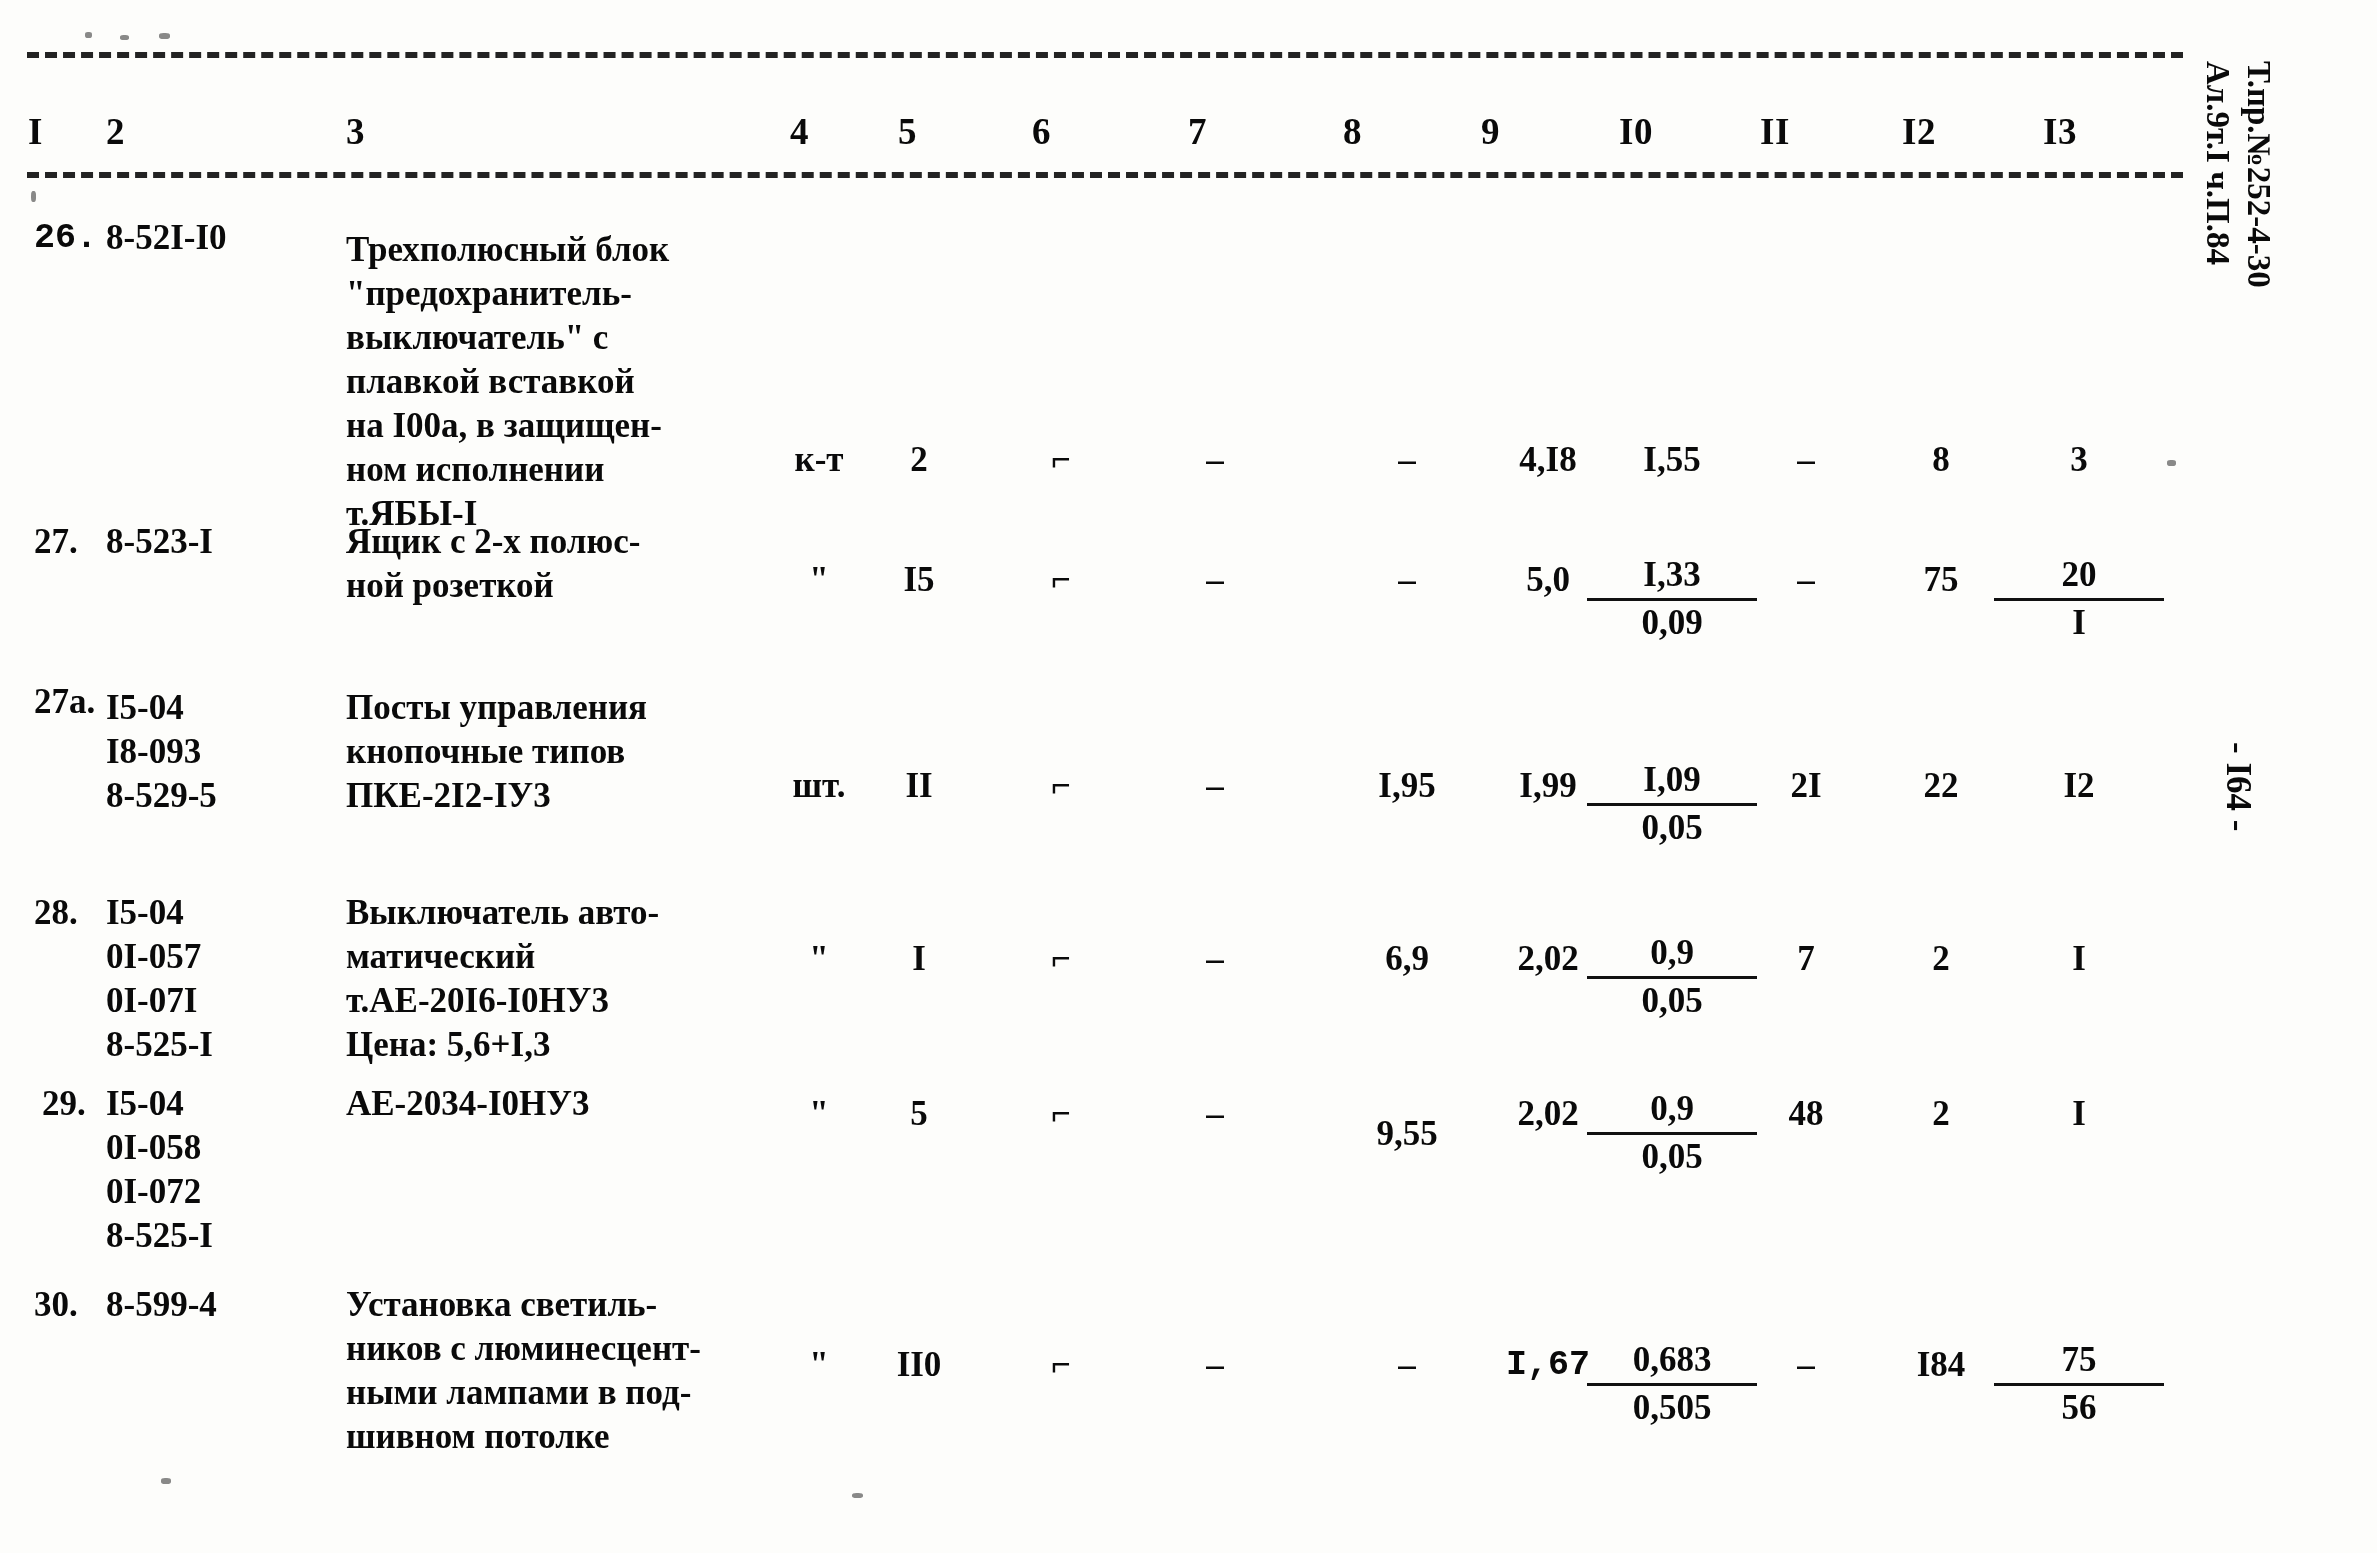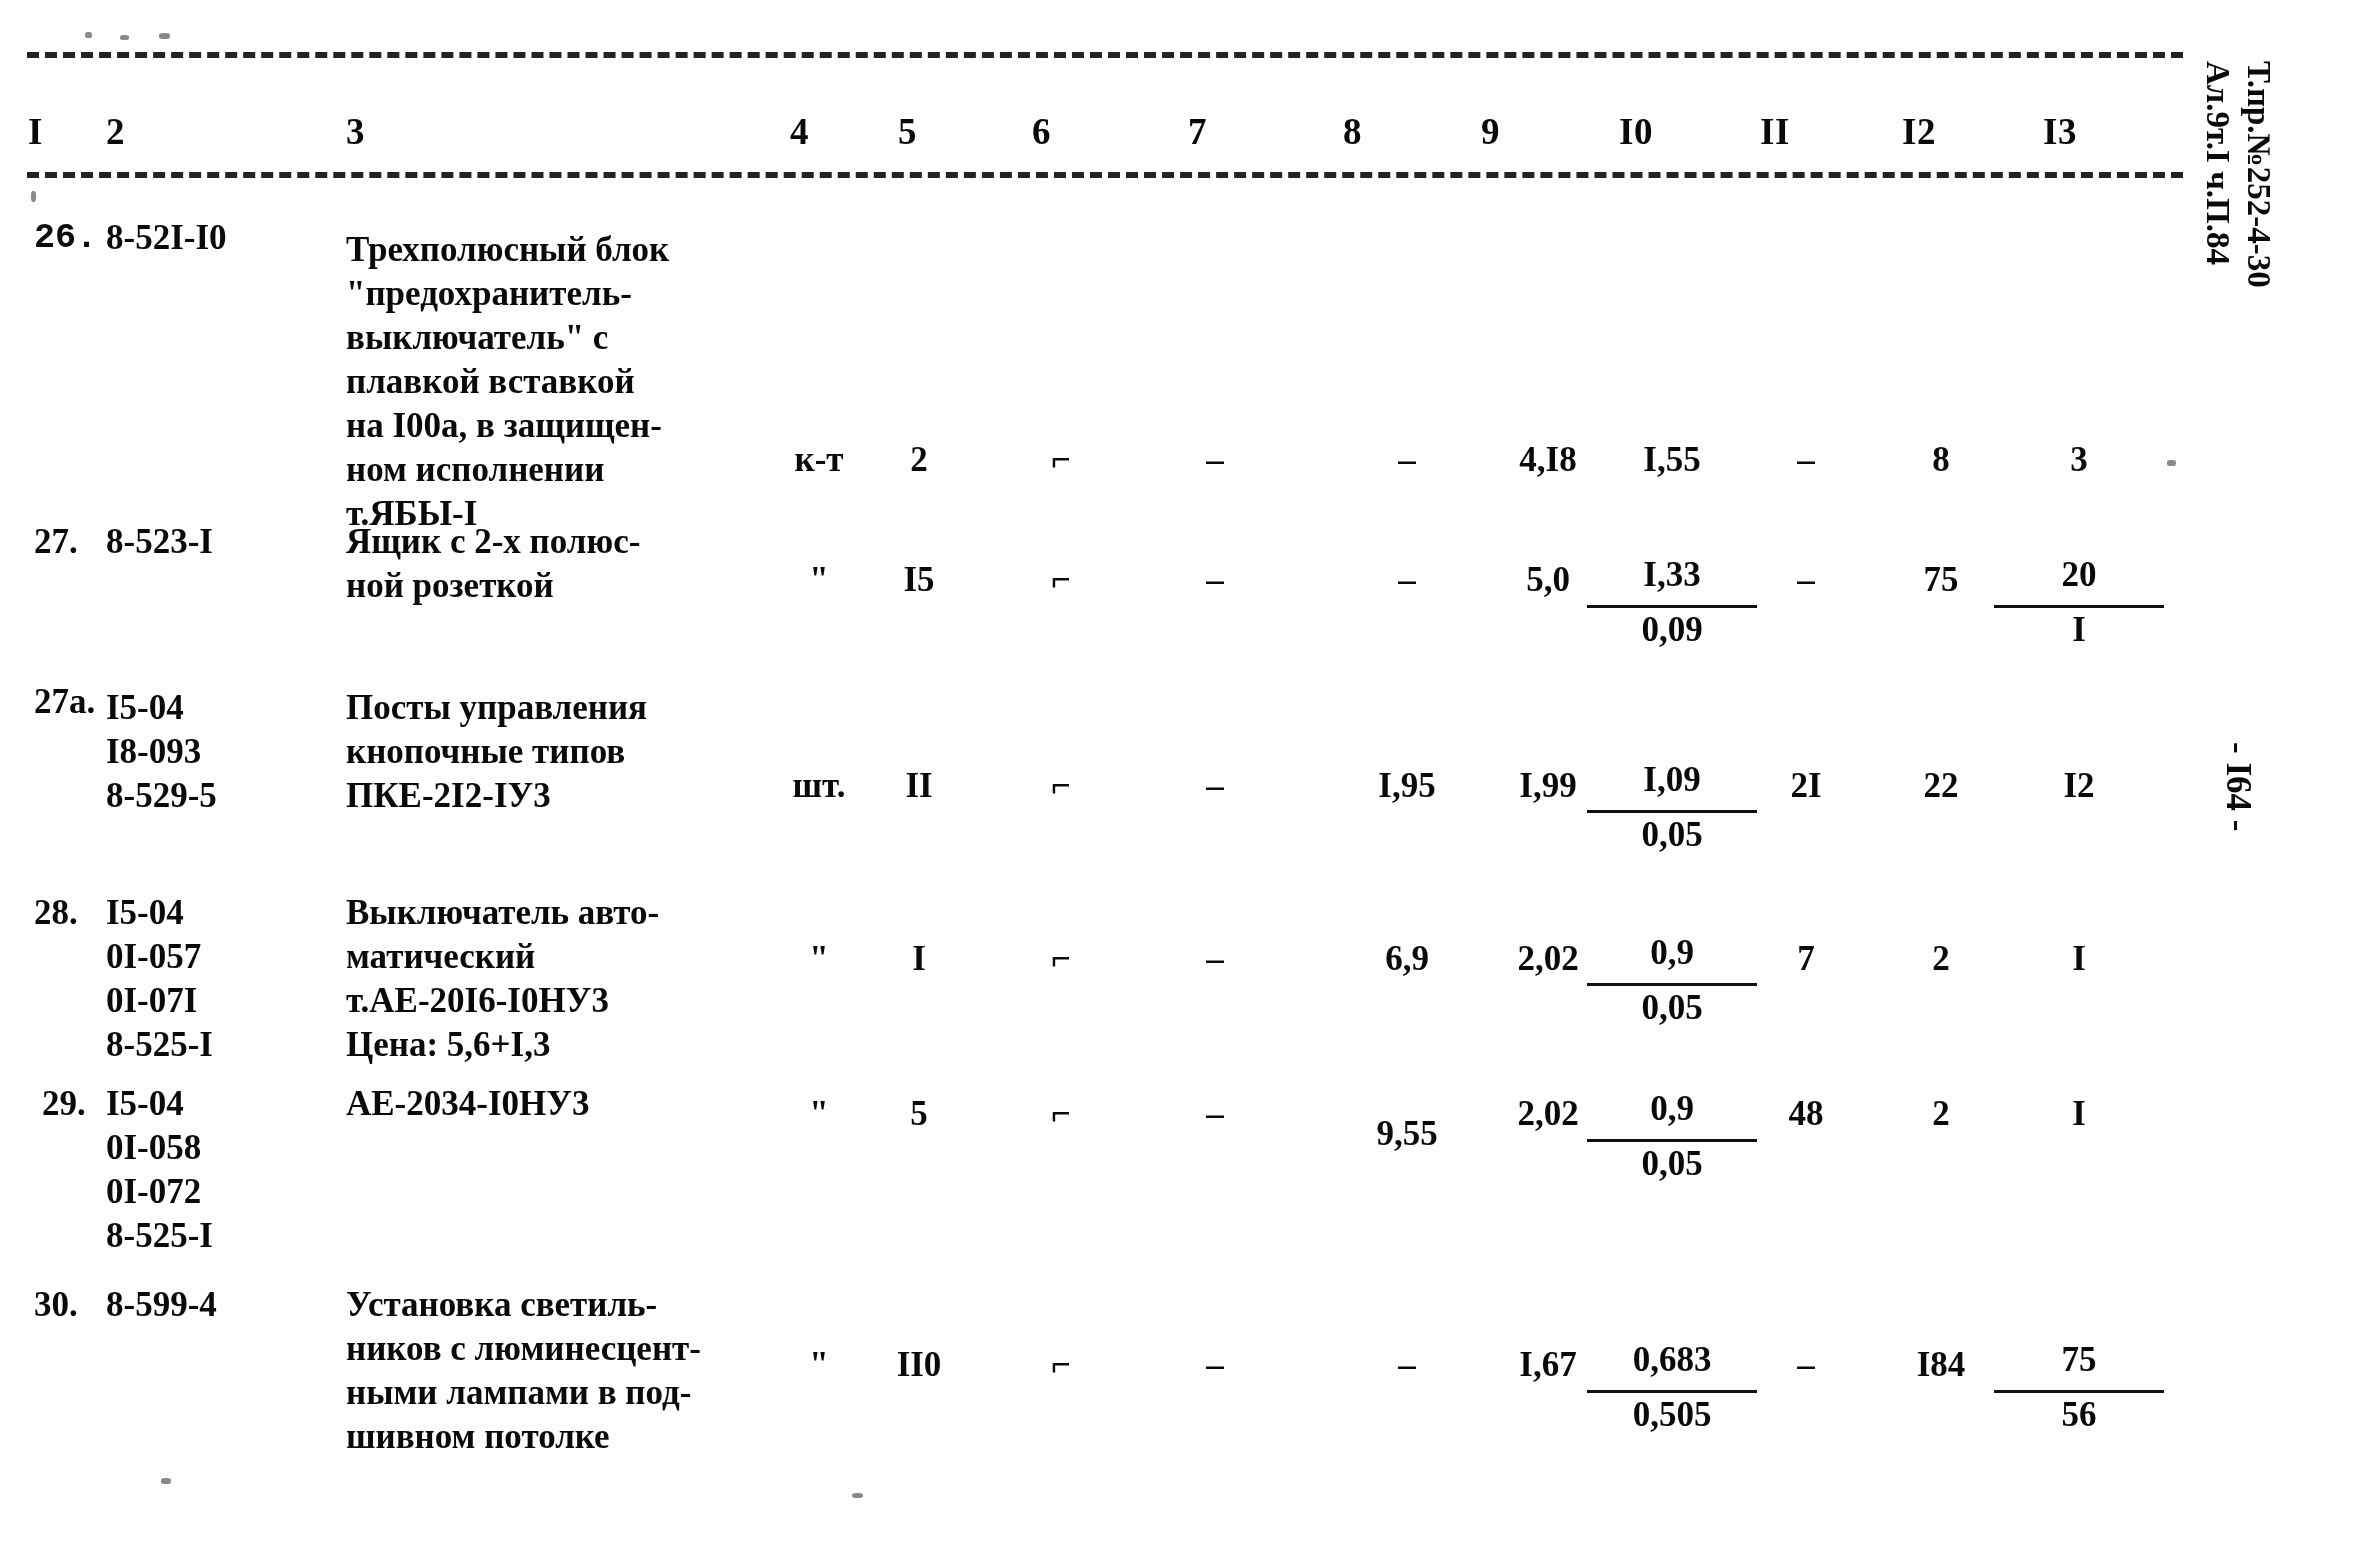--- a/index.html
+++ b/index.html
@@ -67,21 +67,21 @@
     position: absolute;
     font-size: 35px;
     line-height: 42px;
     font-weight: 700;
     text-align: center;
     font-family: "Liberation Serif", serif;
   }
   .frac .numer {
     display: block;
     border-bottom: 3.5px solid #111;
-    padding-bottom: 9px;
+    padding-bottom: 2px;
   }
   .frac .denom {
     display: block;
     padding-top: 1.4px;
   }
 
   
   .margin-note {
     position: absolute;
     font-size: 33px;
@@ -228,21 +228,21 @@
       </div>
       <div class="row" style="top: 0px;">
         <div class="cell" style="left: 34px; top: 1283px;">30.</div>
         <div class="cell codes" style="left: 106px; top: 1283px;"><span class="code-line">8-599-4</span></div>
         <div class="cell desc" style="left: 346px; top: 1283px;"><span class="desc-line">Установка светиль-</span><span class="desc-line">ников с люминесцент-</span><span class="desc-line">ными лампами в под-</span><span class="desc-line">шивном потолке</span></div>
         <div class="cell ctr" style="left: 734px; width: 170px; top: 1343px;">"</div>
         <div class="cell ctr" style="left: 834px; width: 170px; top: 1343px;">II0</div>
         <div class="cell ctr" style="left: 976px; width: 170px; top: 1343px;">⌐</div>
         <div class="cell ctr" style="left: 1130px; width: 170px; top: 1343px;">–</div>
         <div class="cell ctr" style="left: 1322px; width: 170px; top: 1343px;">–</div>
-        <div class="cell ctr" style="left: 1463px; width: 170px; top: 1343px;">I,67</div>
+        <div class="cell ctr" style="left: 1463px; width: 170px; top: 1343px; font-family: Liberation Mono, monospace;">I,67</div>
         <div class="cell ctr" style="left: 1721px; width: 170px; top: 1343px;">–</div>
         <div class="cell ctr" style="left: 1856px; width: 170px; top: 1343px;">I84</div>
         <div class="frac" style="left: 1587px; width: 170px; top: 1339px;">
           <span class="numer">0,683</span>
           <span class="denom">0,505</span>
         </div>
         <div class="frac" style="left: 1994px; width: 170px; top: 1339px;">
           <span class="numer">75</span>
           <span class="denom">56</span>
         </div>

